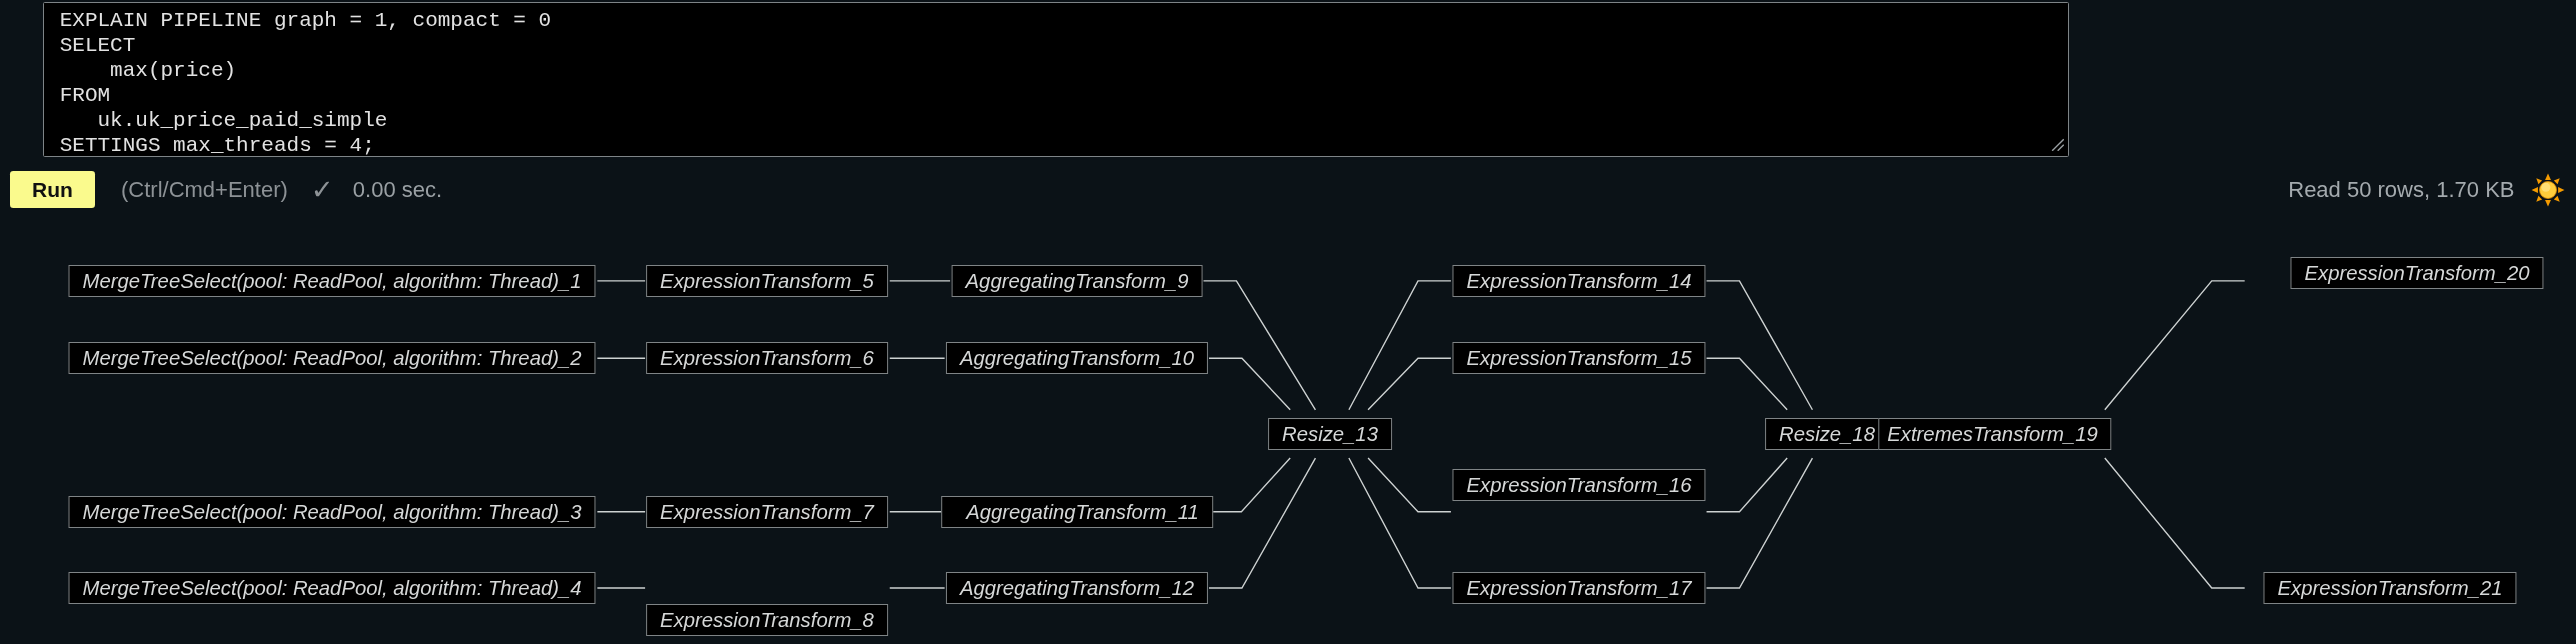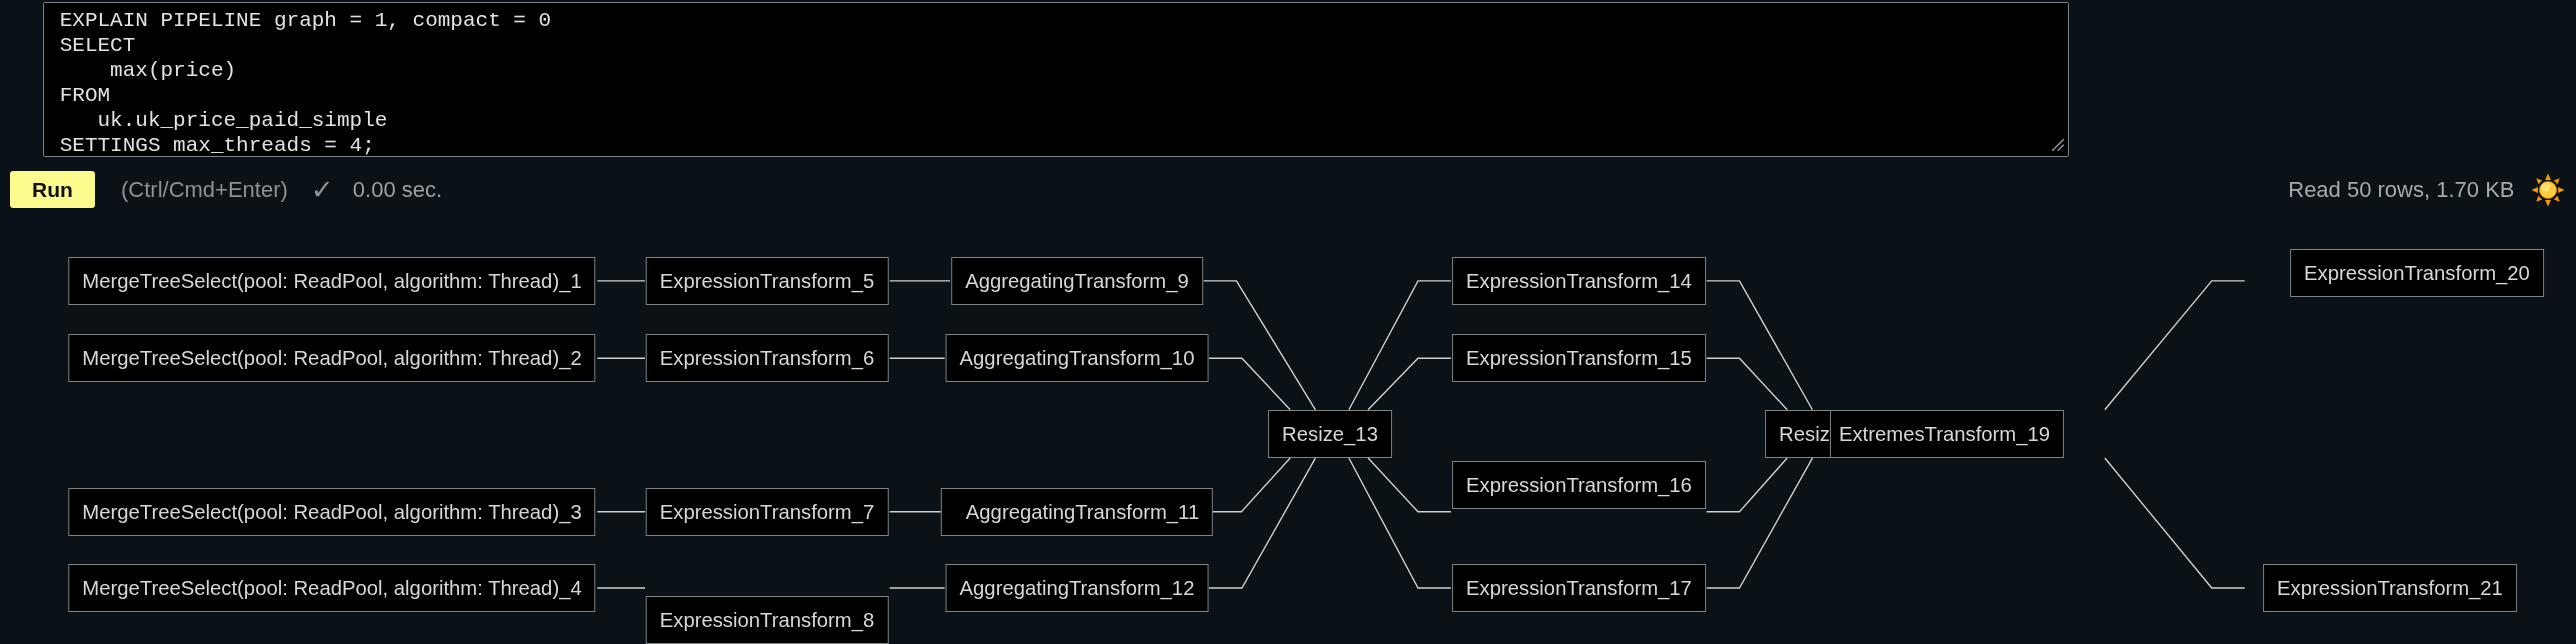--- a/index.html
+++ b/index.html
@@ -64,23 +64,23 @@
   
   #graph{position:absolute;left:0;top:0;width:2576px;height:644px;}
   #edge-layer{position:absolute;left:0;top:0;}
   #edge-layer polyline{fill:none;stroke:var(--edge-stroke);stroke-width:2.5px;}
   .gnode{
     position:absolute;transform:translate(-50%,-50%);
     background:var(--node-bg);
     border:1.6px solid var(--node-border);
     color:var(--node-text);
     font-size:20.3px;
-    height:48px;box-sizing:border-box;
+    height:32px;box-sizing:border-box;
     display:flex;align-items:center;justify-content:center;
-    white-space:nowrap;padding:0 13px;
+    white-space:nowrap;padding:0 13px;font-style:italic;
   }
 </style>
 </head>
 <body>
 
 <div class="editor-wrap">
   <textarea spellcheck="false" style="">EXPLAIN PIPELINE graph = 1, compact = 0
 SELECT
     max(price)
 FROM
@@ -153,18 +153,18 @@
       <div class="gnode" style="left: 1077px; top: 281px;">AggregatingTransform_9</div>
       <div class="gnode" style="left: 1077px; top: 358px;">AggregatingTransform_10</div>
       <div class="gnode" style="left: 1077px; top: 512px; padding-left: 24px;">AggregatingTransform_11</div>
       <div class="gnode" style="left: 1077px; top: 588px;">AggregatingTransform_12</div>
       <div class="gnode" style="left: 1330px; top: 434px;">Resize_13</div>
       <div class="gnode" style="left: 1579px; top: 281px;">ExpressionTransform_14</div>
       <div class="gnode" style="left: 1579px; top: 358px;">ExpressionTransform_15</div>
       <div class="gnode" style="left: 1579px; top: 485px;">ExpressionTransform_16</div>
       <div class="gnode" style="left: 1579px; top: 588px;">ExpressionTransform_17</div>
       <div class="gnode" style="left: 1827px; top: 434px;">Resize_18</div>
-      <div class="gnode" style="left: 1947px; top: 434px; padding-left: 8px;">ExtremesTransform_19</div>
+      <div class="gnode" style="left: 1995px; top: 434px; padding-left: 8px;">ExtremesTransform_19</div>
       <div class="gnode" style="left: 2373px; top: 273px; margin-left: 44px;">ExpressionTransform_20</div>
       <div class="gnode" style="left: 2373px; top: 588px; margin-left: 17px;">ExpressionTransform_21</div>
     </div>
 </div>
 
 
 </body></html>

